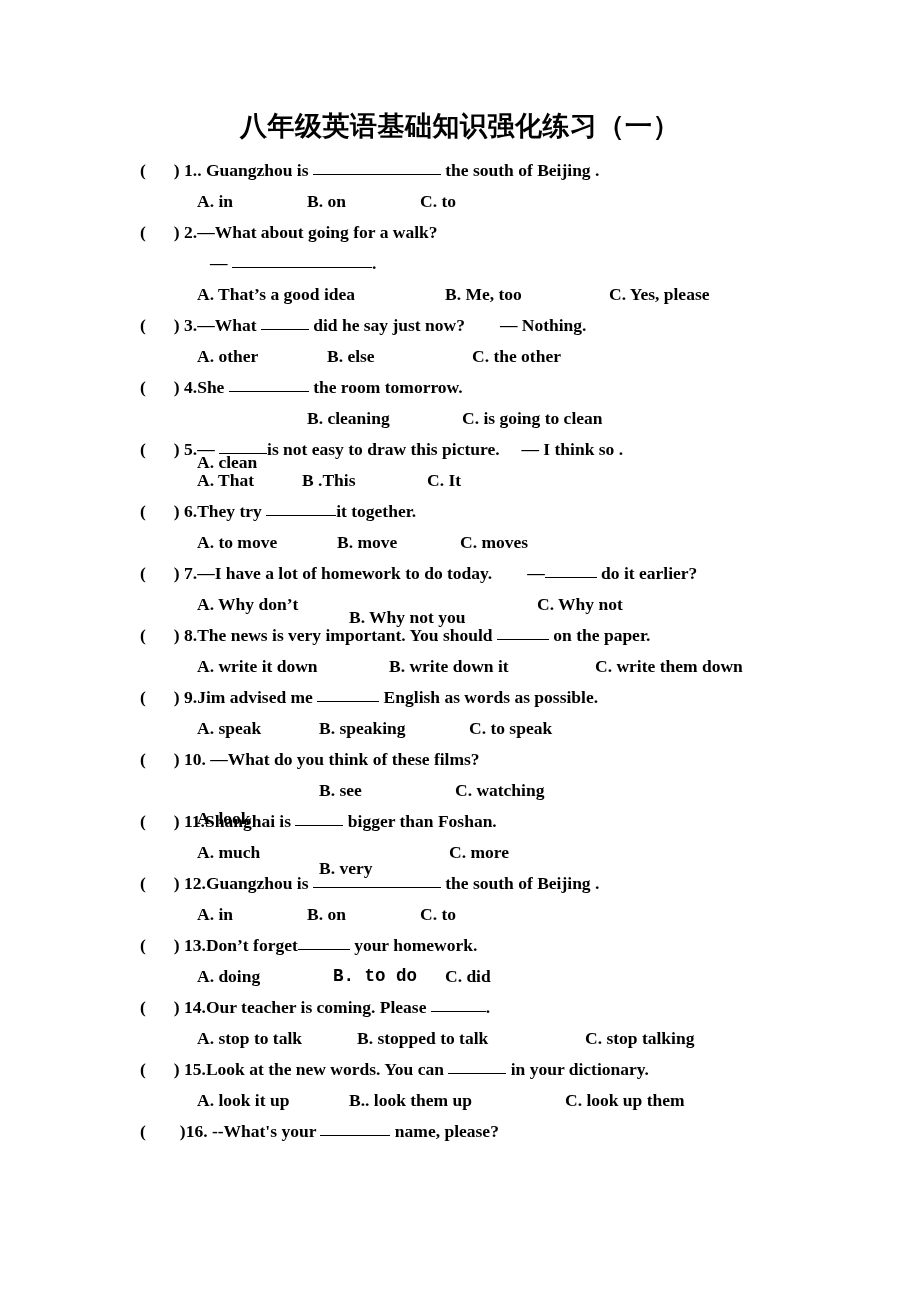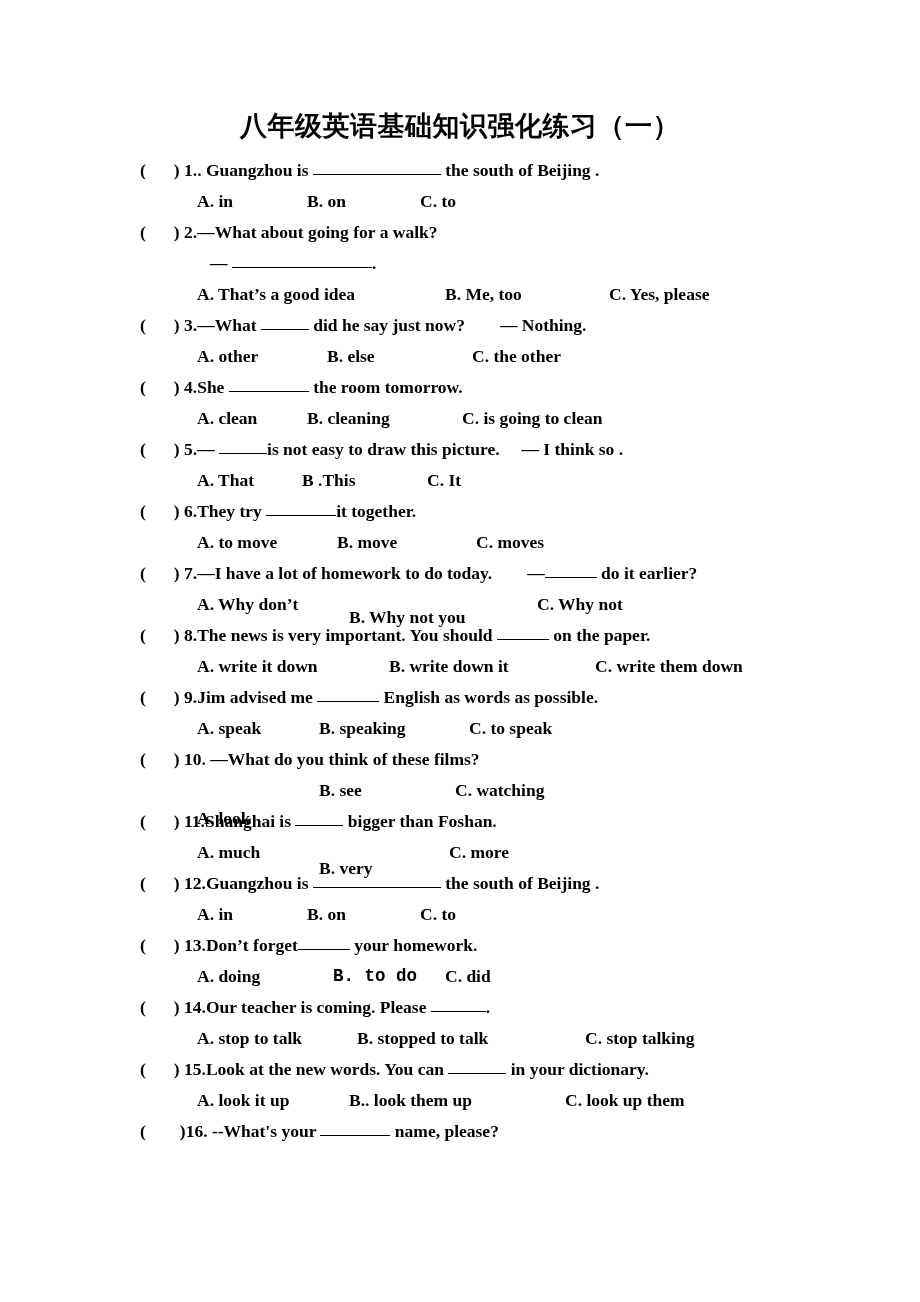--- a/index.html
+++ b/index.html
@@ -87,25 +87,25 @@
 
   <div class="q-list">
       <div class="line stem"><span class="paren-open">(</span><span class="paren-gap"></span><span class="paren-close">)</span><span class="qnum"> 1.</span><span class="stem-text">. Guangzhou is </span><span class="blank" style="width: 128px;"></span><span class="stem-text"> the south of Beijing .</span></div>
       <div class="line opts"><span class="opt" style="position: absolute; left: 197px;">A. in</span><span class="opt" style="position: absolute; left: 307px;">B. on</span><span class="opt" style="position: absolute; left: 420px;">C. to</span></div>
       <div class="line stem"><span class="paren-open">(</span><span class="paren-gap"></span><span class="paren-close">)</span><span class="qnum"> 2.</span><span class="stem-text">—What about going for a walk?</span></div>
       <div class="line cont"><span class="stem-text">— </span><span class="blank" style="width: 140px;"></span><span class="stem-text">.</span></div>
       <div class="line opts"><span class="opt" style="position: absolute; left: 197px;">A. That’s a good idea</span><span class="opt" style="position: absolute; left: 445px;">B. Me, too</span><span class="opt" style="position: absolute; left: 609px;">C. Yes, please</span></div>
       <div class="line stem"><span class="paren-open">(</span><span class="paren-gap"></span><span class="paren-close">)</span><span class="qnum"> 3.</span><span class="stem-text">—What </span><span class="blank" style="width: 48px;"></span><span class="stem-text"> did he say just now?        — Nothing.</span></div>
       <div class="line opts"><span class="opt" style="position: absolute; left: 197px;">A. other</span><span class="opt" style="position: absolute; left: 327px;">B. else</span><span class="opt" style="position: absolute; left: 472px;">C. the other</span></div>
       <div class="line stem"><span class="paren-open">(</span><span class="paren-gap"></span><span class="paren-close">)</span><span class="qnum"> 4.</span><span class="stem-text">She </span><span class="blank" style="width: 80px;"></span><span class="stem-text"> the room tomorrow.</span></div>
-      <div class="line opts"><span class="opt" style="position: absolute; left: 197px;">A. clean</span><span class="opt" style="position: absolute; left: 307px;">B. cleaning</span><span class="opt" style="position: absolute; left: 462px;">C. is going to clean</span></div>
+      <div class="line opts"><span class="opt" style="position: absolute; left: 197px; margin-top: 44px;">A. clean</span><span class="opt" style="position: absolute; left: 307px;">B. cleaning</span><span class="opt" style="position: absolute; left: 462px;">C. is going to clean</span></div>
       <div class="line stem"><span class="paren-open">(</span><span class="paren-gap"></span><span class="paren-close">)</span><span class="qnum"> 5.</span><span class="stem-text">— </span><span class="blank" style="width: 48px;"></span><span class="stem-text">is not easy to draw this picture.     — I think so .</span></div>
       <div class="line opts"><span class="opt" style="position: absolute; left: 197px;">A. That</span><span class="opt" style="position: absolute; left: 302px;">B .This</span><span class="opt" style="position: absolute; left: 427px;">C. It</span></div>
       <div class="line stem"><span class="paren-open">(</span><span class="paren-gap"></span><span class="paren-close">)</span><span class="qnum"> 6.</span><span class="stem-text">They try </span><span class="blank" style="width: 70px;"></span><span class="stem-text">it together.</span></div>
-      <div class="line opts"><span class="opt" style="position: absolute; left: 197px;">A. to move</span><span class="opt" style="position: absolute; left: 337px;">B. move</span><span class="opt" style="position: absolute; left: 476px;">C. moves</span></div>
+      <div class="line opts"><span class="opt" style="position: absolute; left: 197px;">A. to move</span><span class="opt" style="position: absolute; left: 337px;">B. move</span><span class="opt" style="position: absolute; left: 460px;">C. moves</span></div>
       <div class="line stem"><span class="paren-open">(</span><span class="paren-gap"></span><span class="paren-close">)</span><span class="qnum"> 7.</span><span class="stem-text">—I have a lot of homework to do today.        —</span><span class="blank" style="width: 52px;"></span><span class="stem-text"> do it earlier?</span></div>
       <div class="line opts"><span class="opt" style="position: absolute; left: 197px;">A. Why don’t</span><span class="opt" style="position: absolute; left: 349px; margin-top: 13px;">B. Why not you</span><span class="opt" style="position: absolute; left: 537px;">C. Why not</span></div>
       <div class="line stem"><span class="paren-open">(</span><span class="paren-gap"></span><span class="paren-close">)</span><span class="qnum"> 8.</span><span class="stem-text">The news is very important. You should </span><span class="blank" style="width: 52px;"></span><span class="stem-text"> on the paper.</span></div>
       <div class="line opts"><span class="opt" style="position: absolute; left: 197px;">A. write it down</span><span class="opt" style="position: absolute; left: 389px;">B. write down it</span><span class="opt" style="position: absolute; left: 595px;">C. write them down</span></div>
       <div class="line stem"><span class="paren-open">(</span><span class="paren-gap"></span><span class="paren-close">)</span><span class="qnum"> 9.</span><span class="stem-text">Jim advised me </span><span class="blank" style="width: 62px;"></span><span class="stem-text"> English as words as possible.</span></div>
       <div class="line opts"><span class="opt" style="position: absolute; left: 197px;">A. speak</span><span class="opt" style="position: absolute; left: 319px;">B. speaking</span><span class="opt" style="position: absolute; left: 469px;">C. to speak</span></div>
       <div class="line stem"><span class="paren-open">(</span><span class="paren-gap"></span><span class="paren-close">)</span><span class="qnum"> 10.</span><span class="stem-text"> —What do you think of these films?</span></div>
       <div class="line opts"><span class="opt" style="position: absolute; left: 197px; margin-top: 28px;">A. look</span><span class="opt" style="position: absolute; left: 319px;">B. see</span><span class="opt" style="position: absolute; left: 455px;">C. watching</span></div>
       <div class="line stem"><span class="paren-open">(</span><span class="paren-gap"></span><span class="paren-close">)</span><span class="qnum"> 11.</span><span class="stem-text">Shanghai is </span><span class="blank" style="width: 48px;"></span><span class="stem-text"> bigger than Foshan.</span></div>
       <div class="line opts"><span class="opt" style="position: absolute; left: 197px;">A. much</span><span class="opt" style="position: absolute; left: 319px; margin-top: 16px;">B. very</span><span class="opt" style="position: absolute; left: 449px;">C. more</span></div>

